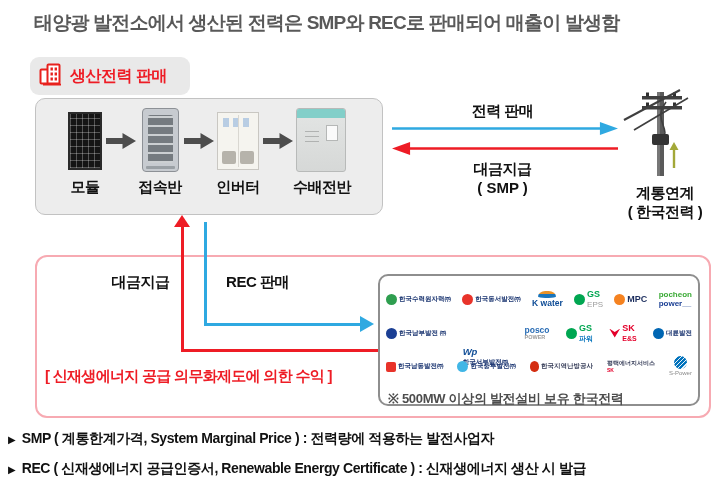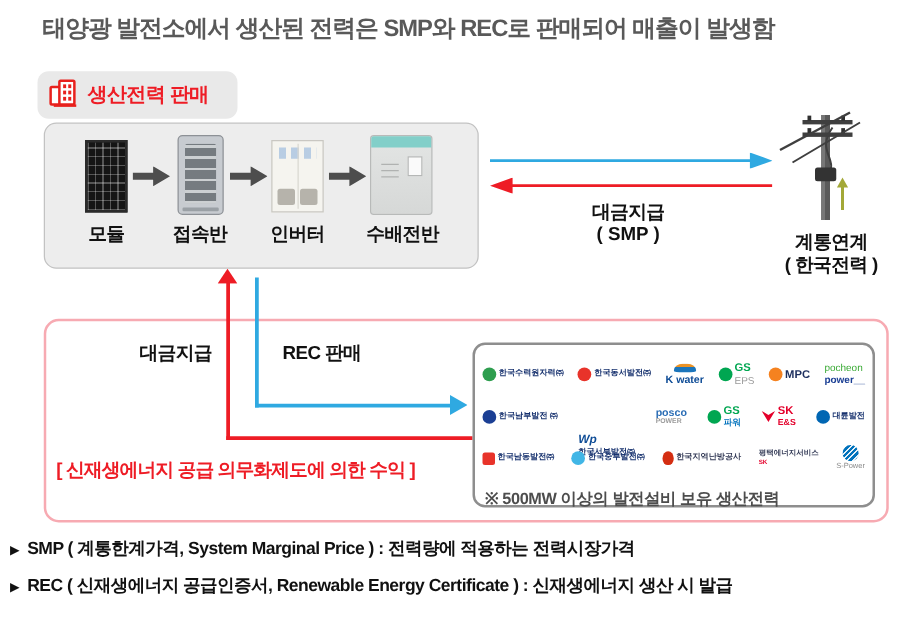--- a/index.html
+++ b/index.html
@@ -132,20 +132,21 @@
     <div class="sg-line"></div>
   </div>
   <div class="abs flow-arrow" style="left:106px;"></div>
   <div class="abs flow-arrow" style="left:184px;"></div>
   <div class="abs flow-arrow" style="left:263px;"></div>
   <div class="abs equip-label" style="left:60px; width:50px;">모듈</div>
   <div class="abs equip-label" style="left:125px; width:70px;">접속반</div>
   <div class="abs equip-label" style="left:203px; width:70px;">인버터</div>
   <div class="abs equip-label" style="left:282px; width:80px;">수배전반</div>
 
+  <div class="abs lbl-power-sale">전력 판매</div>
   <div class="abs arrow-power-sale"></div>
   <div class="abs arrow-smp-payment"></div>
   <div class="abs lbl-payment">대금지급</div>
   <div class="abs lbl-payment-sub">( SMP )</div>
 
   <div class="abs pole">
     <svg width="76" height="96" viewBox="0 0 76 96">
       <rect x="35" y="6" width="7" height="84" fill="#5a5a5a"></rect>
       <rect x="35" y="6" width="3" height="84" fill="#777"></rect>
       <rect x="20" y="10" width="40" height="3.5" fill="#3f3f3f"></rect>
@@ -207,21 +208,21 @@
           </span>
         </span>
         <span class="logo-item">
           <span class="logo-icon shape-circle" style="background-color: rgb(245, 130, 32);"></span>
           <span class="logo-lines">
             <span class="logo-line" style="color: rgb(28, 46, 94); font-size: 9px; font-weight: 700;">MPC</span>
           </span>
         </span>
         <span class="logo-item">
           <span class="logo-lines">
-            <span class="logo-line" style="color: rgb(58, 170, 53); font-size: 8px; font-weight: 400;">pocheon</span>
+            <span class="logo-line" style="color: rgb(58, 170, 53); font-size: 8px; font-weight: 700;">pocheon</span>
             <span class="logo-line" style="color: rgb(27, 63, 148); font-size: 8px; font-weight: 700;">power__</span>
           </span>
         </span>
       </div>
       <div class="logo-row">
         <span class="logo-item">
           <span class="logo-icon shape-circle" style="background-color: rgb(27, 63, 148);"></span>
           <span class="logo-lines">
             <span class="logo-line" style="color: rgb(22, 49, 110); font-size: 6.5px; font-weight: 700;">한국남부발전 ㈜</span>
           </span>
@@ -285,24 +286,24 @@
           </span>
         </span>
         <span class="logo-item stack">
           <span class="logo-icon shape-globe" style="background-color: rgb(0, 114, 188);"></span>
           <span class="logo-lines">
             <span class="logo-line" style="color: rgb(138, 138, 138); font-size: 6px; font-weight: 400;">S-Power</span>
           </span>
         </span>
       </div>
     </div>
-  <div class="abs suppliers-footnote">※ 500MW 이상의 발전설비 보유 생산전력</div>
+  <div class="abs suppliers-footnote">※ 500MW 이상의 발전설비 보유 한국전력</div>
 
   <div class="abs def-row first">
     <span class="def-marker">▶</span>
-    <span class="def-text">SMP ( 계통한계가격, System Marginal Price ) : 전력량에 적용하는 전력시장가격</span>
+    <span class="def-text">SMP ( 계통한계가격, System Marginal Price ) : 전력량에 적용하는 발전사업자</span>
   </div>
   <div class="abs def-row second">
     <span class="def-marker">▶</span>
     <span class="def-text">REC ( 신재생에너지 공급인증서, Renewable Energy Certificate ) : 신재생에너지 생산 시 발급</span>
   </div>
 
 </div>
 
 </body></html>

